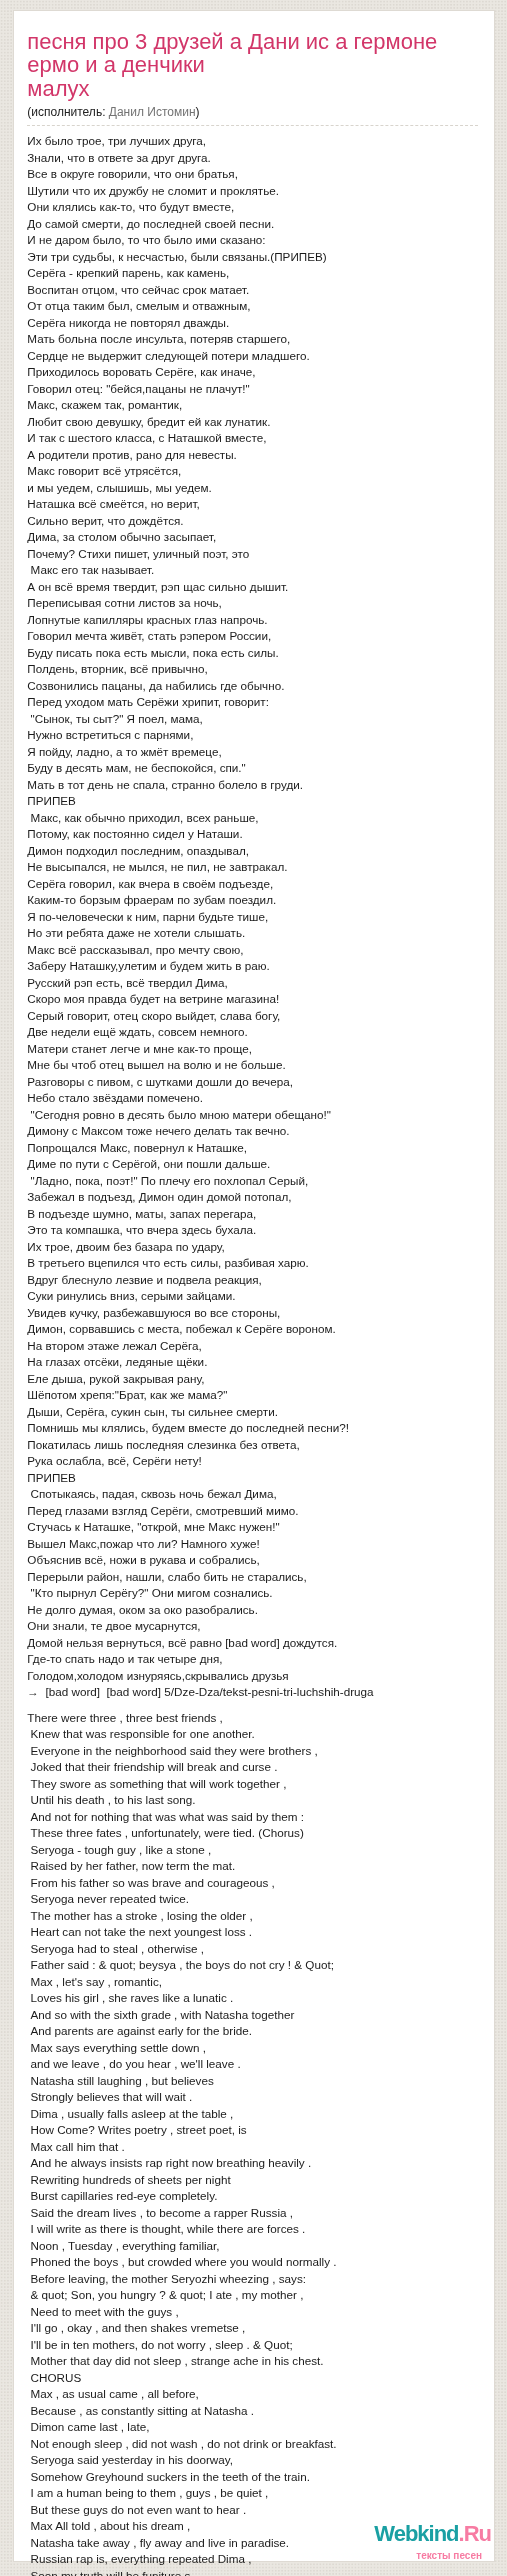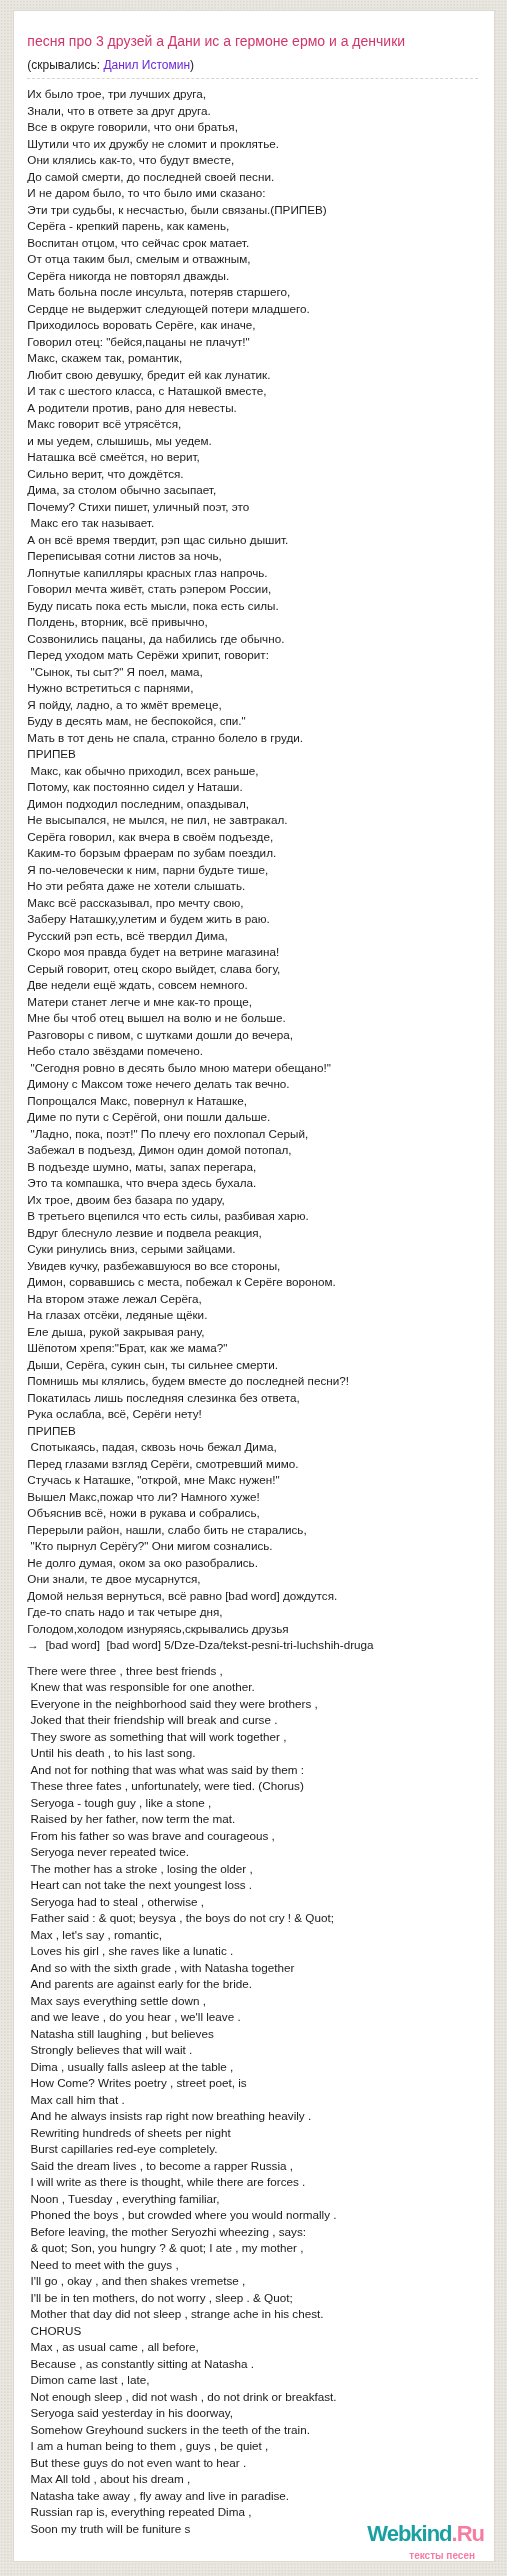--- a/index.html
+++ b/index.html
@@ -14,46 +14,46 @@
     position:relative;
     margin:10px auto 0;
     width:482px;height:2552px;
     box-sizing:border-box;
     background:#ffffff;
     border:0.6px solid #dedad3;
     padding:11.4px 16.5px 0 13.3px;
   }
   .title{
     margin:7.6px 0 0;
-    font-size:14px;
+    font-size:22px;
     font-weight:400;
     line-height:23.5px;
     color:#d23669;
   }
   .artist{
     margin-top:5px;
     font-size:12px;
     color:#222222;
   }
-  .artist a{color:#6d28d9;text-decoration:none;cursor:pointer;}
+  .artist a{color:#737373;text-decoration:none;cursor:pointer;}
   .sep{
     margin-top:5.7px;
     border-bottom:1.3px dashed #d8d4cd;
   }
   .lyrics{
     font-size:11.7px;
     line-height:16.5px;
     color:#1b1b1b;
     white-space:pre-wrap;
   }
   .lyrics.first{margin-top:7px;}
   .gap{height:9px;}
   .footer{
     position:absolute;
-    right:10px;bottom:0.6px;
+    right:3px;bottom:0.6px;
     text-align:right;
     cursor:pointer;
   }
   .wordmark{
     font-size:22px;
     font-weight:bold;
     letter-spacing:-1px;
     line-height:19px;
   }
   .teal{color:#1aa0a3;}
@@ -65,23 +65,24 @@
     padding-right:9px;
     margin-top:8px;
   }
 </style>
 </head>
 <body>
 
 <div class="card">
   <h1 class="title">
     <div>песня про 3 друзей а Дани ис а гермоне ермо и а денчики</div>
+    <div>малух</div>
   </h1>
 
-  <div class="artist"><span>(скрывались: </span><a>Данил Истомин</a><span>)</span></div>
+  <div class="artist"><span>(исполнитель: </span><a>Данил Истомин</a><span>)</span></div>
 
   <div class="sep"></div>
 
   <div class="lyrics first"><div>Их было трое, три лучших друга,</div><div>Знали, что в ответе за друг друга.</div><div>Все в округе говорили, что они братья,</div><div>Шутили что их дружбу не сломит и проклятье.</div><div>Они клялись как-то, что будут вместе,</div><div>До самой смерти, до последней своей песни.</div><div>И не даром было, то что было ими сказано:</div><div>Эти три судьбы, к несчастью, были связаны.(ПРИПЕВ)</div><div>Серёга - крепкий парень, как камень,</div><div>Воспитан отцом, что сейчас срок матает.</div><div>От отца таким был, смелым и отважным,</div><div>Серёга никогда не повторял дважды.</div><div>Мать больна после инсульта, потеряв старшего,</div><div>Сердце не выдержит следующей потери младшего.</div><div>Приходилось воровать Серёге, как иначе,</div><div>Говорил отец: "бейся,пацаны не плачут!"</div><div>Макс, скажем так, романтик,</div><div>Любит свою девушку, бредит ей как лунатик.</div><div>И так с шестого класса, с Наташкой вместе,</div><div>А родители против, рано для невесты.</div><div>Макс говорит всё утрясётся,</div><div>и мы уедем, слышишь, мы уедем.</div><div>Наташка всё смеётся, но верит,</div><div>Сильно верит, что дождётся.</div><div>Дима, за столом обычно засыпает,</div><div>Почему? Стихи пишет, уличный поэт, это</div><div> Макс его так называет.</div><div>А он всё время твердит, рэп щас сильно дышит.</div><div>Переписывая сотни листов за ночь,</div><div>Лопнутые капилляры красных глаз напрочь.</div><div>Говорил мечта живёт, стать рэпером России,</div><div>Буду писать пока есть мысли, пока есть силы.</div><div>Полдень, вторник, всё привычно,</div><div>Созвонились пацаны, да набились где обычно.</div><div>Перед уходом мать Серёжи хрипит, говорит:</div><div> "Сынок, ты сыт?" Я поел, мама,</div><div>Нужно встретиться с парнями,</div><div>Я пойду, ладно, а то жмёт времеце,</div><div>Буду в десять мам, не беспокойся, спи."</div><div>Мать в тот день не спала, странно болело в груди.</div><div>ПРИПЕВ</div><div> Макс, как обычно приходил, всех раньше,</div><div>Потому, как постоянно сидел у Наташи.</div><div>Димон подходил последним, опаздывал,</div><div>Не высыпался, не мылся, не пил, не завтракал.</div><div>Серёга говорил, как вчера в своём подъезде,</div><div>Каким-то борзым фраерам по зубам поездил.</div><div>Я по-человечески к ним, парни будьте тише,</div><div>Но эти ребята даже не хотели слышать.</div><div>Макс всё рассказывал, про мечту свою,</div><div>Заберу Наташку,улетим и будем жить в раю.</div><div>Русский рэп есть, всё твердил Дима,</div><div>Скоро моя правда будет на ветрине магазина!</div><div>Серый говорит, отец скоро выйдет, слава богу,</div><div>Две недели ещё ждать, совсем немного.</div><div>Матери станет легче и мне как-то проще,</div><div>Мне бы чтоб отец вышел на волю и не больше.</div><div>Разговоры с пивом, с шутками дошли до вечера,</div><div>Небо стало звёздами помечено.</div><div> "Сегодня ровно в десять было мною матери обещано!"</div><div>Димону с Максом тоже нечего делать так вечно.</div><div>Попрощался Макс, повернул к Наташке,</div><div>Диме по пути с Серёгой, они пошли дальше.</div><div> "Ладно, пока, поэт!" По плечу его похлопал Серый,</div><div>Забежал в подъезд, Димон один домой потопал,</div><div>В подъезде шумно, маты, запах перегара,</div><div>Это та компашка, что вчера здесь бухала.</div><div>Их трое, двоим без базара по удару,</div><div>В третьего вцепился что есть силы, разбивая харю.</div><div>Вдруг блеснуло лезвие и подвела реакция,</div><div>Суки ринулись вниз, серыми зайцами.</div><div>Увидев кучку, разбежавшуюся во все стороны,</div><div>Димон, сорвавшись с места, побежал к Серёге вороном.</div><div>На втором этаже лежал Серёга,</div><div>На глазах отсёки, ледяные щёки.</div><div>Еле дыша, рукой закрывая рану,</div><div>Шёпотом хрепя:"Брат, как же мама?"</div><div>Дыши, Серёга, сукин сын, ты сильнее смерти.</div><div>Помнишь мы клялись, будем вместе до последней песни?!</div><div>Покатилась лишь последняя слезинка без ответа,</div><div>Рука ослабла, всё, Серёги нету!</div><div>ПРИПЕВ</div><div> Спотыкаясь, падая, сквозь ночь бежал Дима,</div><div>Перед глазами взгляд Серёги, смотревший мимо.</div><div>Стучась к Наташке, "открой, мне Макс нужен!"</div><div>Вышел Макс,пожар что ли? Намного хуже!</div><div>Объяснив всё, ножи в рукава и собрались,</div><div>Перерыли район, нашли, слабо бить не старались,</div><div> "Кто пырнул Серёгу?" Они мигом сознались.</div><div>Не долго думая, оком за око разобрались.</div><div>Они знали, те двое мусарнутся,</div><div>Домой нельзя вернуться, всё равно [bad word] дождутся.</div><div>Где-то спать надо и так четыре дня,</div><div>Голодом,холодом изнуряясь,скрывались друзья</div><div>→  [bad word]  [bad word] 5/Dze-Dza/tekst-pesni-tri-luchshih-druga</div></div>
 
   <div class="gap"></div>
 
   <div class="lyrics"><div>There were three , three best friends ,</div><div> Knew that was responsible for one another.</div><div> Everyone in the neighborhood said they were brothers ,</div><div> Joked that their friendship will break and curse .</div><div> They swore as something that will work together ,</div><div> Until his death , to his last song.</div><div> And not for nothing that was what was said by them :</div><div> These three fates , unfortunately, were tied. (Chorus)</div><div> Seryoga - tough guy , like a stone ,</div><div> Raised by her father, now term the mat.</div><div> From his father so was brave and courageous ,</div><div> Seryoga never repeated twice.</div><div> The mother has a stroke , losing the older ,</div><div> Heart can not take the next youngest loss .</div><div> Seryoga had to steal , otherwise ,</div><div> Father said : &amp; quot; beysya , the boys do not cry ! &amp; Quot;</div><div> Max , let's say , romantic,</div><div> Loves his girl , she raves like a lunatic .</div><div> And so with the sixth grade , with Natasha together</div><div> And parents are against early for the bride.</div><div> Max says everything settle down ,</div><div> and we leave , do you hear , we'll leave .</div><div> Natasha still laughing , but believes</div><div> Strongly believes that will wait .</div><div> Dima , usually falls asleep at the table ,</div><div> How Come? Writes poetry , street poet, is</div><div> Max call him that .</div><div> And he always insists rap right now breathing heavily .</div><div> Rewriting hundreds of sheets per night</div><div> Burst capillaries red-eye completely.</div><div> Said the dream lives , to become a rapper Russia ,</div><div> I will write as there is thought, while there are forces .</div><div> Noon , Tuesday , everything familiar,</div><div> Phoned the boys , but crowded where you would normally .</div><div> Before leaving, the mother Seryozhi wheezing , says:</div><div> &amp; quot; Son, you hungry ? &amp; quot; I ate , my mother ,</div><div> Need to meet with the guys ,</div><div> I'll go , okay , and then shakes vremetse ,</div><div> I'll be in ten mothers, do not worry , sleep . &amp; Quot;</div><div> Mother that day did not sleep , strange ache in his chest.</div><div> CHORUS</div><div> Max , as usual came , all before,</div><div> Because , as constantly sitting at Natasha .</div><div> Dimon came last , late,</div><div> Not enough sleep , did not wash , do not drink or breakfast.</div><div> Seryoga said yesterday in his doorway,</div><div> Somehow Greyhound suckers in the teeth of the train.</div><div> I am a human being to them , guys , be quiet ,</div><div> But these guys do not even want to hear .</div><div> Max All told , about his dream ,</div><div> Natasha take away , fly away and live in paradise.</div><div> Russian rap is, everything repeated Dima ,</div><div> Soon my truth will be funiture s</div></div>
 
   <div class="footer">

